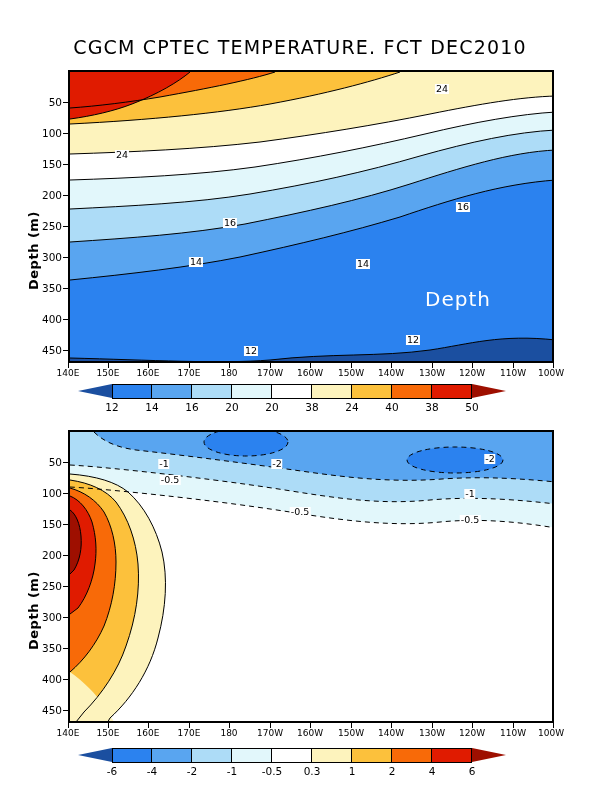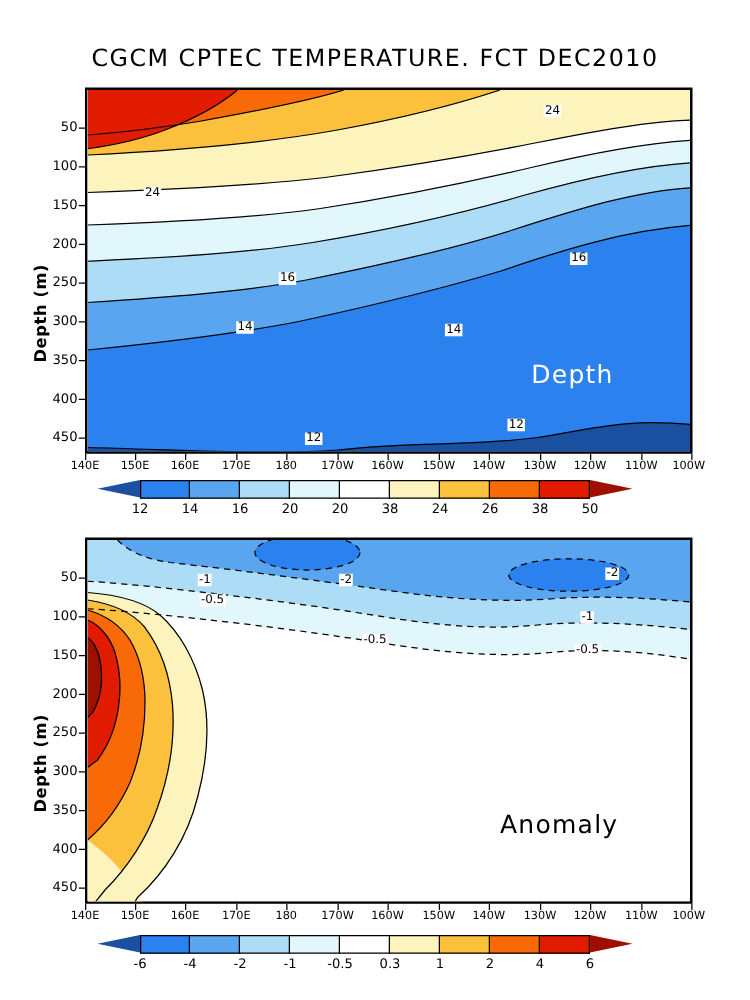--- a/index.html
+++ b/index.html
@@ -174,21 +174,21 @@
       </div>
       <div class="cap cap-r" style="left:472px;top:384px;border-left:34px solid #9e0f00;"></div>
 
       <div class="cbtick" style="left:112px;top:401px;">12</div>
       <div class="cbtick" style="left:152px;top:401px;">14</div>
       <div class="cbtick" style="left:192px;top:401px;">16</div>
       <div class="cbtick" style="left:232px;top:401px;">20</div>
       <div class="cbtick" style="left:272px;top:401px;">20</div>
       <div class="cbtick" style="left:312px;top:401px;">38</div>
       <div class="cbtick" style="left:352px;top:401px;">24</div>
-      <div class="cbtick" style="left:392px;top:401px;">26</div>
+      <div class="cbtick" style="left:392px;top:401px;">40</div>
       <div class="cbtick" style="left:432px;top:401px;">38</div>
       <div class="cbtick" style="left:472px;top:401px;">50</div>
     </div>
   </div>
 
   <div class="panel">
 
     <div class="ytitle" style="left:26px;top:650px;">Depth (m)</div>
 
     <div class="ylab" style="left:36px;top:462px;width:26px;">50</div>
@@ -254,21 +254,20 @@
       </svg>
 
       <div class="clab" style="left:94px;top:32px;">-1</div>
       <div class="clab" style="left:207px;top:32px;">-2</div>
       <div class="clab" style="left:420px;top:27px;">-2</div>
       <div class="clab" style="left:100px;top:48px;">-0.5</div>
       <div class="clab" style="left:230px;top:80px;">-0.5</div>
       <div class="clab" style="left:400px;top:62px;">-1</div>
       <div class="clab" style="left:400px;top:88px;">-0.5</div>
 
-      <div class="panel-tag tag-anom" style="left:330px;top:215px;">Anomaly</div>
     </div>
 
     <div class="xtick" style="left:68px;top:723px;"></div>
     <div class="xtick" style="left:108px;top:723px;"></div>
     <div class="xtick" style="left:148px;top:723px;"></div>
     <div class="xtick" style="left:189px;top:723px;"></div>
     <div class="xtick" style="left:229px;top:723px;"></div>
     <div class="xtick" style="left:270px;top:723px;"></div>
     <div class="xtick" style="left:310px;top:723px;"></div>
     <div class="xtick" style="left:351px;top:723px;"></div>

